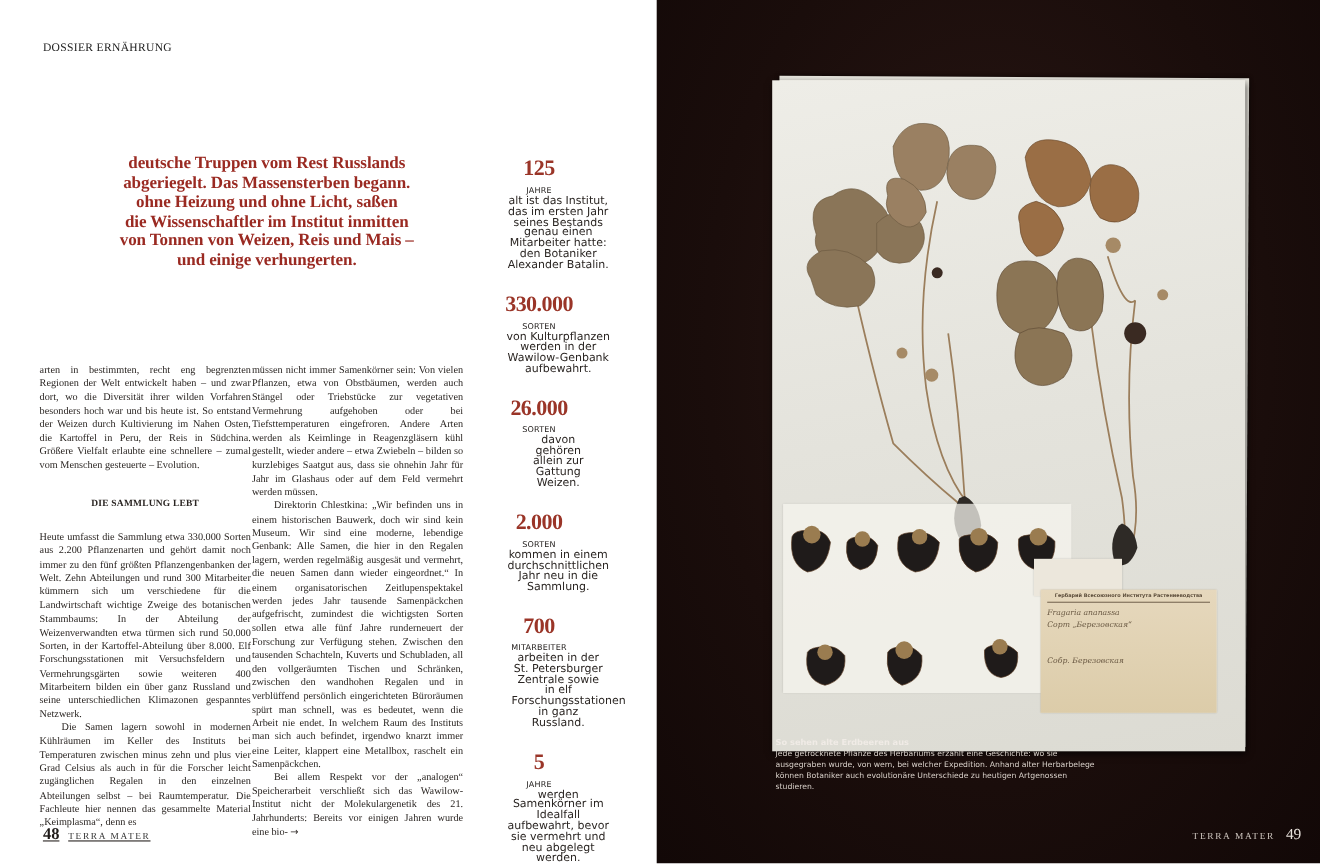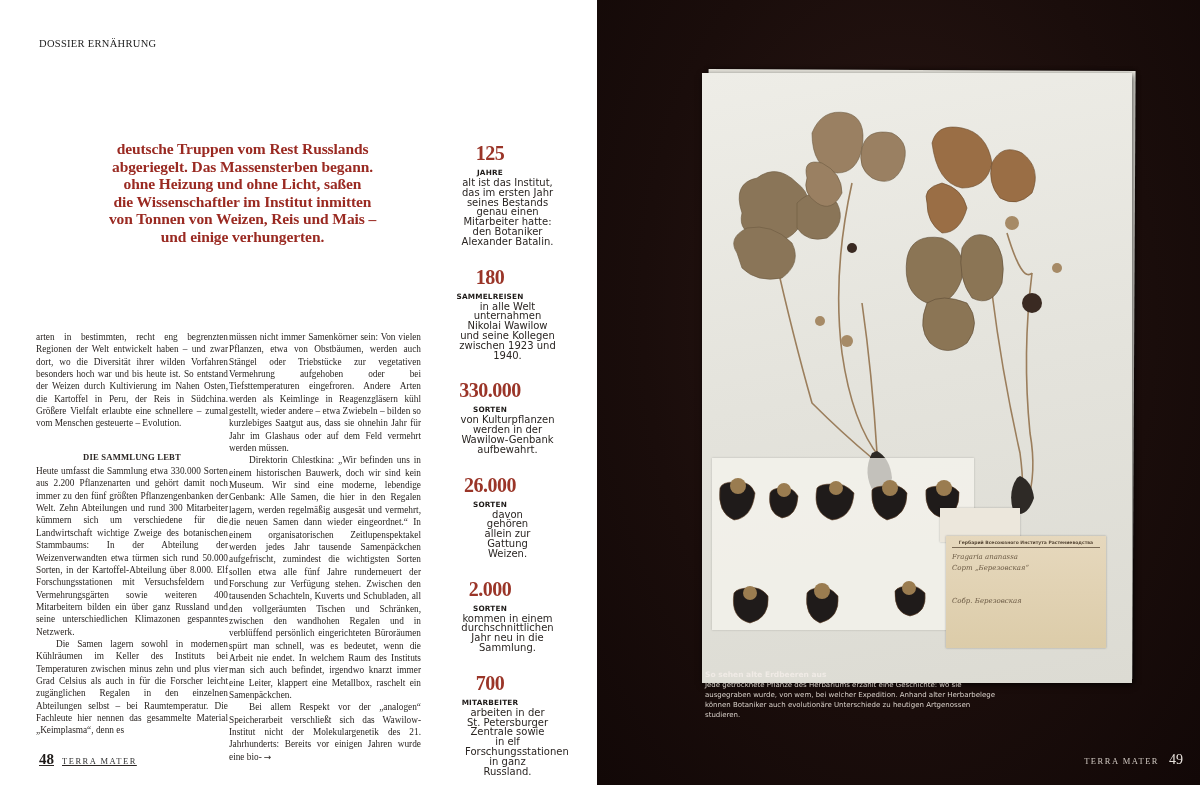--- a/index.html
+++ b/index.html
@@ -14,28 +14,28 @@
 
     .pull-quote { position: absolute; left: 70px; top: 140px; width: 345px; text-align: center;
       color: #9a2a22; font-size: 15.5px; line-height: 17.5px; font-weight: bold; letter-spacing: -0.1px; }
 
     .body-col { position: absolute; top: 331px; width: 192px; font-size: 9.3px; line-height: 12.35px;
       text-align: justify; hyphens: manual; color: #2a2522; }
     .col-1 { left: 36px; }
     .col-2 { left: 229px; }
     .body-col p { margin: 0; }
     .body-col p.indent { text-indent: 20px; }
-    .subhead { text-align: center; font-weight: bold; font-size: 8.6px; letter-spacing: 0.2px; margin: 21px 0 2px 0; }
+    .subhead { text-align: center; font-weight: bold; font-size: 8.6px; letter-spacing: 0.2px; margin: 21px 0 20px 0; }
     .arrow { font-family: "DejaVu Sans", sans-serif; font-size: 9px; margin-left: 2px; }
 
     .facts { position: absolute; left: 418px; top: 140px; width: 144px; text-align: center;
       font-family: "DejaVu Sans", sans-serif; }
     .fact { margin-bottom: 0; }
     .fact-num { color: #9a3528; font-weight: bold; font-size: 20px; line-height: 26px; letter-spacing: -0.5px; font-family: Liberation Serif, serif; }
-    .fact-label { font-weight: bold; font-size: 7.3px; line-height: 10px; margin-top: 2px; color: #1e1a18; letter-spacing: 0.2px; }
+    .fact-label { font-weight: normal; font-size: 7.3px; line-height: 10px; margin-top: 2px; color: #1e1a18; letter-spacing: 0.2px; }
     .fact-text { font-size: 10px; line-height: 9.8px; color: #2a2522; margin-left: 35px; }
 
     .folio-left { position: absolute; left: 39px; top: 751px; display: flex; align-items: baseline; gap: 8px; text-decoration: underline; }
     .folio-num { font-size: 15px; font-weight: bold; color: #1e1a18; }
     .folio-mag { font-size: 8.5px; letter-spacing: 1.5px; color: #333; }
 
     .folio-right { position: absolute; right: 17px; top: 752px; display: flex; align-items: baseline; gap: 10px; }
     .folio-right .folio-mag { color: #cfc7c0; }
     .folio-right .folio-num { color: #e8e2dc; font-weight: normal; font-size: 14px; }
 
@@ -87,25 +87,20 @@
     <p class="indent"><span>Bei allem Respekt vor der „analogen“ Speicherarbeit verschließt sich das Wawilow-Institut nicht der Molekulargenetik des 21. Jahrhunderts: Bereits vor einigen Jahren wurde eine bio-</span><span class="arrow">→</span></p>
   </div>
 
   <div class="facts">
     <div class="fact" style="margin-top:0">
       <div class="fact-num">125</div>
       <div class="fact-label">JAHRE</div>
       <div class="fact-text" style="padding:0 8px">alt ist das Institut, das im ersten Jahr seines Bestands genau einen Mitarbeiter hatte: den Botaniker Alexander Batalin.</div>
     </div>
     <div class="fact" style="margin-top:17px">
-      <div class="fact-num">180</div>
-      <div class="fact-label">SAMMELREISEN</div>
-      <div class="fact-text" style="padding:0 6px">in alle Welt unternahmen Nikolai Wawilow und seine Kollegen zwischen 1923 und 1940.</div>
-    </div>
-    <div class="fact" style="margin-top:17px">
       <div class="fact-num">330.000</div>
       <div class="fact-label">SORTEN</div>
       <div class="fact-text">von Kulturpflanzen werden in der Wawilow-Genbank aufbewahrt.</div>
     </div>
     <div class="fact" style="margin-top:17px">
       <div class="fact-num">26.000</div>
       <div class="fact-label">SORTEN</div>
       <div class="fact-text" style="padding:0 30px">davon gehören allein zur Gattung Weizen.</div>
     </div>
     <div class="fact" style="margin-top:17px">

